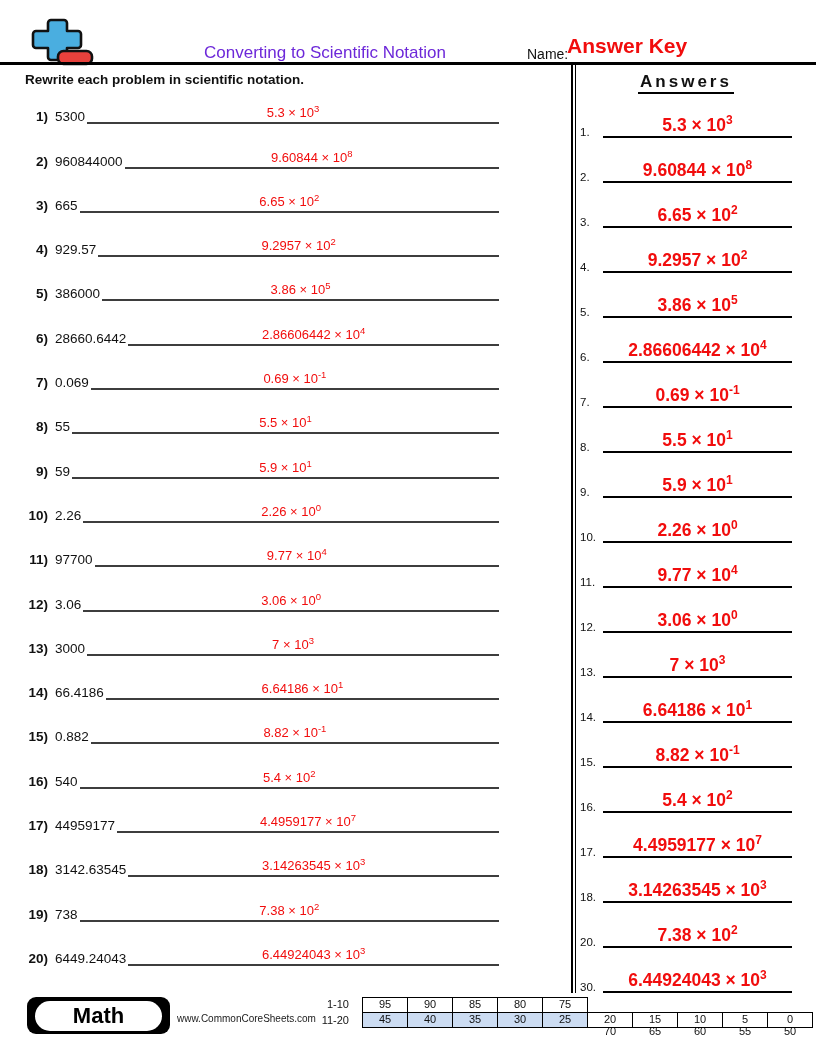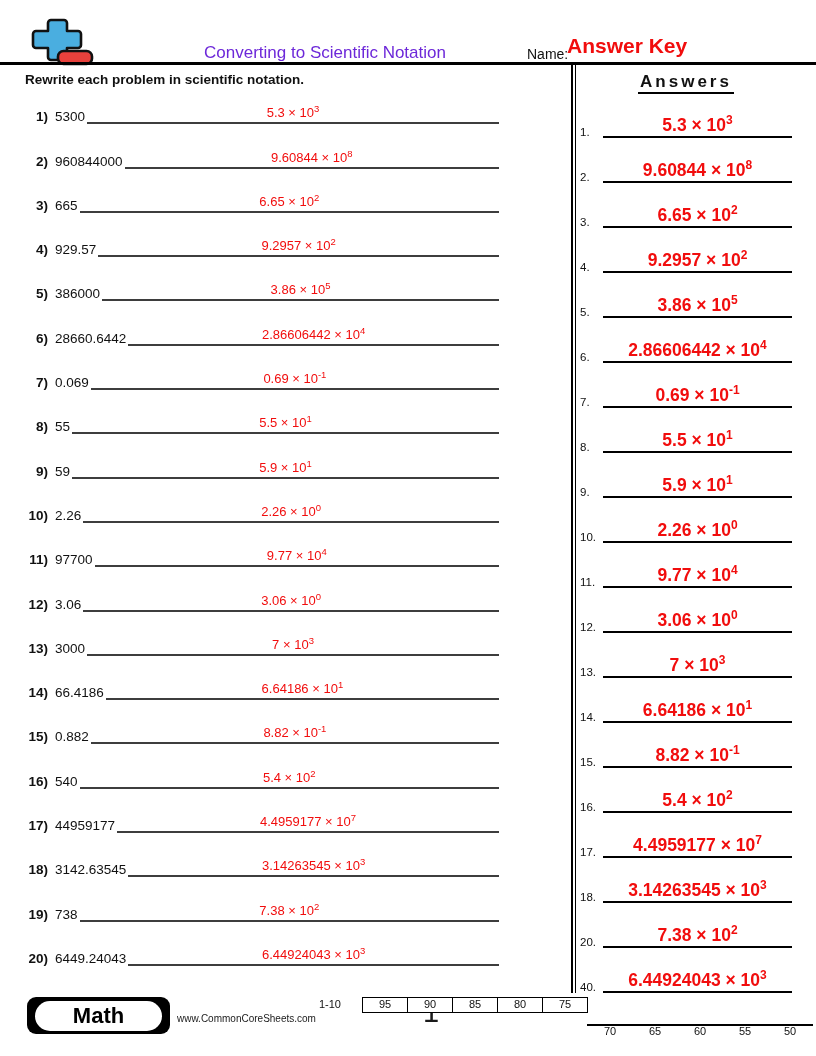--- a/index.html
+++ b/index.html
@@ -44,21 +44,21 @@
   
   .footer-badge { position:absolute; left:27px; top:997px; width:143px; height:37px; background:#000;
                   border-radius:9px; display:flex; align-items:center; justify-content:center; }
   .footer-badge-pill { background:#fff; border-radius:15px; width:127px; height:30px;
                   display:flex; align-items:center; justify-content:center; font-weight:bold; font-size:22px; color:#000; }
   .website { position:absolute; left:177px; top:1013px; font-size:10px; color:#1a1a1a; }
   .page-number { position:absolute; left:391px; top:996px; width:80px; text-align:center; font-size:29px; color:#1a1a1a; }
   .score-table { position:absolute; right:3px; top:997px; }
   .srow { display:flex; height:15.5px; }
   .srow + .srow .scell { margin-top:-1px; }
-  .slabel { width:46px; text-align:right; padding-right:22px; font-size:11px; line-height:15.5px; }
+  .slabel { width:46px; text-align:right; padding-right:14px; font-size:11px; line-height:15.5px; }
   .scell { width:46px; margin-left:-1px; border:1px solid #000; text-align:center; font-size:11px; line-height:13.5px; background:#fff; }
   .scell:first-of-type { margin-left:0; }
   .scell.hl { background:var(--hl);margin-top:27px; }
 </style>
 </head>
 <body>
 
 <div class="page" style="--red: #f10d0d; --logo-blue: #4aaee0; --logo-red: #e8413c; --hl: #ccdcf2;">
 
   <svg class="logo" viewBox="0 0 66 50" xmlns="http://www.w3.org/2000/svg">
@@ -250,21 +250,21 @@
       </div>
       <div class="arow">
         <span class="anum">18.</span>
         <span class="aline"><span class="aans"><span>3.14263545 × 10</span><sup>3</sup></span></span>
       </div>
       <div class="arow">
         <span class="anum">20.</span>
         <span class="aline"><span class="aans"><span>7.38 × 10</span><sup>2</sup></span></span>
       </div>
       <div class="arow">
-        <span class="anum">40.</span>
+        <span class="anum">30.</span>
         <span class="aline"><span class="aans"><span>6.44924043 × 10</span><sup>3</sup></span></span>
       </div>
     </div>
 
   <div class="footer-badge">
     <div class="footer-badge-pill">Math</div>
   </div>
   <div class="website">www.CommonCoreSheets.com</div>
   <div class="page-number">1</div>
   <div class="score-table">
@@ -274,15 +274,28 @@
         <span class="scell">90</span>
         <span class="scell">85</span>
         <span class="scell">80</span>
         <span class="scell">75</span>
         <span class="scell hl">70</span>
         <span class="scell hl">65</span>
         <span class="scell hl">60</span>
         <span class="scell hl">55</span>
         <span class="scell hl">50</span>
       </div>
+      <div class="srow">
+        <span class="slabel">11-20</span>
+        <span class="scell hl">45</span>
+        <span class="scell hl">40</span>
+        <span class="scell hl">35</span>
+        <span class="scell hl">30</span>
+        <span class="scell hl">25</span>
+        <span class="scell">20</span>
+        <span class="scell">15</span>
+        <span class="scell">10</span>
+        <span class="scell">5</span>
+        <span class="scell">0</span>
+      </div>
     </div>
 
 </div>
 
 </body></html>

